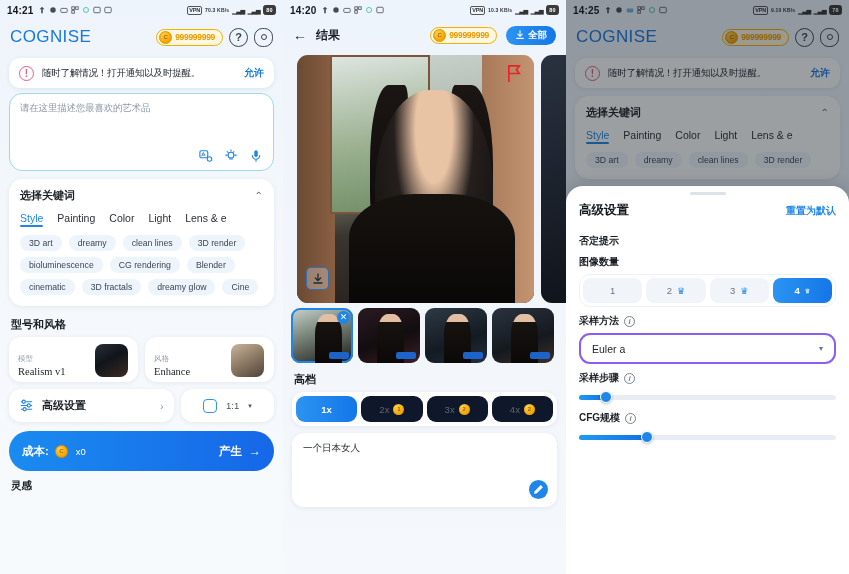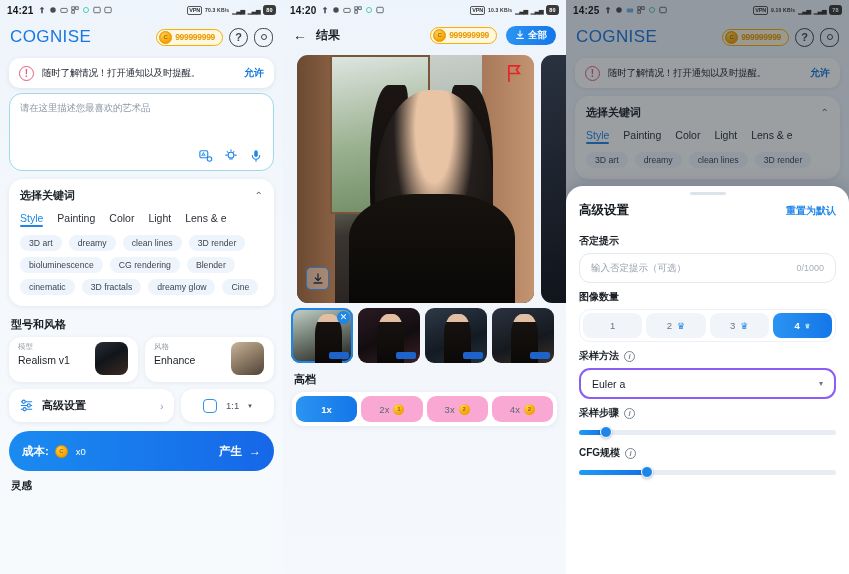--- a/index.html
+++ b/index.html
@@ -75,21 +75,21 @@
      background:#1e86e8; border-radius:2px;}
   .chips{ margin-top:8px; display:flex; flex-direction:column; gap:6px;}
   .chiprow{ display:flex; gap:7px; white-space:nowrap; overflow:hidden;}
   .chip{ background:#eef4fb; border-radius:11px; padding:3px 9px; font-size:8.7px;
      color:#3d454f; flex:none;}
 
   
   .sec-title{ margin:11px 11px 5px; font-size:11px; font-weight:700; color:#1b2026;}
   .msrow{ margin:0 9px; display:flex; gap:7px;}
   .mscard{ flex:1; height:45px; border-radius:12px; background:#fff; display:flex;
-     align-items:flex-start; padding:5px 10px 5px 9px; box-shadow:0 1px 5px rgba(40,70,110,.09);}
+     align-items:flex-end; padding:5px 10px 5px 9px; box-shadow:0 1px 5px rgba(40,70,110,.09);font-family:Liberation Serif, serif;}
   .ms-l{ flex:1;}
   .ms-k{ font-size:7.5px; color:#949da8;}
   .ms-v{ font-size:10.5px; color:#1b2026; margin-top:2px;}
   .ms-thumb{ width:33px;height:33px;border-radius:8px; flex:none;}
   .th-model{ background:linear-gradient(150deg,#2a2f36 0%,#11151b 45%,#3b2b22 100%);}
   .th-style{ background:linear-gradient(150deg,#c9b49b 0%,#8d7a64 50%,#4e4238 100%);}
 
   .row2{ margin:7px 9px 0; display:flex; gap:7px;}
   .adv{ flex:1.55; height:33px; border-radius:12px; background:#fff; display:flex;
      align-items:center; padding:0 10px; gap:8px; box-shadow:0 1px 5px rgba(40,70,110,.09);}
@@ -155,21 +155,21 @@
      background:linear-gradient(#e2bfa2 0 16%, #16120f 17%, #0b0908 100%); border-radius:40% 40% 0 0;}
   .t1 .fig{ left:38%;}
   .thumb .bar{ position:absolute; right:4px; bottom:4px; width:20px; height:7px;
      background:#1d63c9; border-radius:2px;}
   .tclose{ position:absolute; right:3px; top:3px; width:13px;height:13px; border-radius:50%;
      background:#1e86e8; color:#fff; font-size:9px; display:flex;align-items:center;
      justify-content:center; line-height:1;}
   .up-title{ margin:9px 11px 5px; font-size:11px; font-weight:700; color:#1b2026;}
   .seg{ margin:0 9px; background:#fff; border-radius:12px; padding:4px;
      display:flex; gap:4px; box-shadow:0 1px 5px rgba(40,70,110,.09);justify-content:flex-end;}
-  .segb{ flex:1; height:26px; border-radius:9px; background:#f9a8d4;
+  .segb{ flex:1; height:26px; border-radius:9px; background:#0f172a;
      display:flex;align-items:center;justify-content:center; gap:4px;
      font-size:9.5px; color:#5c6672;}
   .segb.on{ background:linear-gradient(90deg,#2b94f2,#1476e8); color:#fff; font-weight:600;}
   .coin-s{ width:11px;height:11px;border-radius:50%;
      background:radial-gradient(circle at 35% 30%, #ffd24d, #f2a000 70%);
      font-size:6px;color:#9a6000;display:flex;align-items:center;justify-content:center;
      font-weight:700;}
   .p2prompt{ margin:7px 9px 0; background:#fff; border-radius:12px; height:74px;
      padding:9px 11px; position:relative; box-shadow:0 1px 5px rgba(40,70,110,.09);}
   .p2prompt .txt{ font-size:9.5px; color:#22272e;}
@@ -475,20 +475,28 @@
       <span class="segb">
         <span>3x</span>
         <span class="coin-s">2</span>
       </span>
       <span class="segb">
         <span>4x</span>
         <span class="coin-s">2</span>
       </span>
     </div>
 
+    <div class="p2prompt">
+      <div class="txt">一个日本女人</div>
+      <span class="editfab">
+        <svg width="11" height="11" viewBox="0 0 12 12">
+            <path d="M8.4 1.2l2.4 2.4L4.2 10.2 1.2 10.8l.6-3z" fill="#fff"></path>
+          </svg>
+      </span>
+    </div>
   </div>
 
   <div class="panel p3">
 
     <div class="statusbar">
       <span class="sb-time">14:25</span>
       <span class="sb-icons">
         <svg class="sb-ic" viewBox="0 0 10 10">
             <path d="M5 1L8 4H6v5H4V4H2z" fill="#2b2f35"></path>
           </svg>
@@ -563,24 +571,20 @@
 
     <div class="sheet">
       <div class="grab"></div>
       <div class="sheet-head">
         <span class="sheet-title">高级设置</span>
         <span class="reset">重置为默认</span>
       </div>
 
       <div class="f-label">
         <span>否定提示</span>
-      </div>
-      <div class="negbox">
-        <span class="ph">输入否定提示（可选）</span>
-        <span class="cnt">0/1000</span>
       </div>
 
       <div class="f-label">
         <span>图像数量</span>
       </div>
       <div class="numseg">
         <span class="numb">
           <span>1</span>
         </span>
         <span class="numb">

